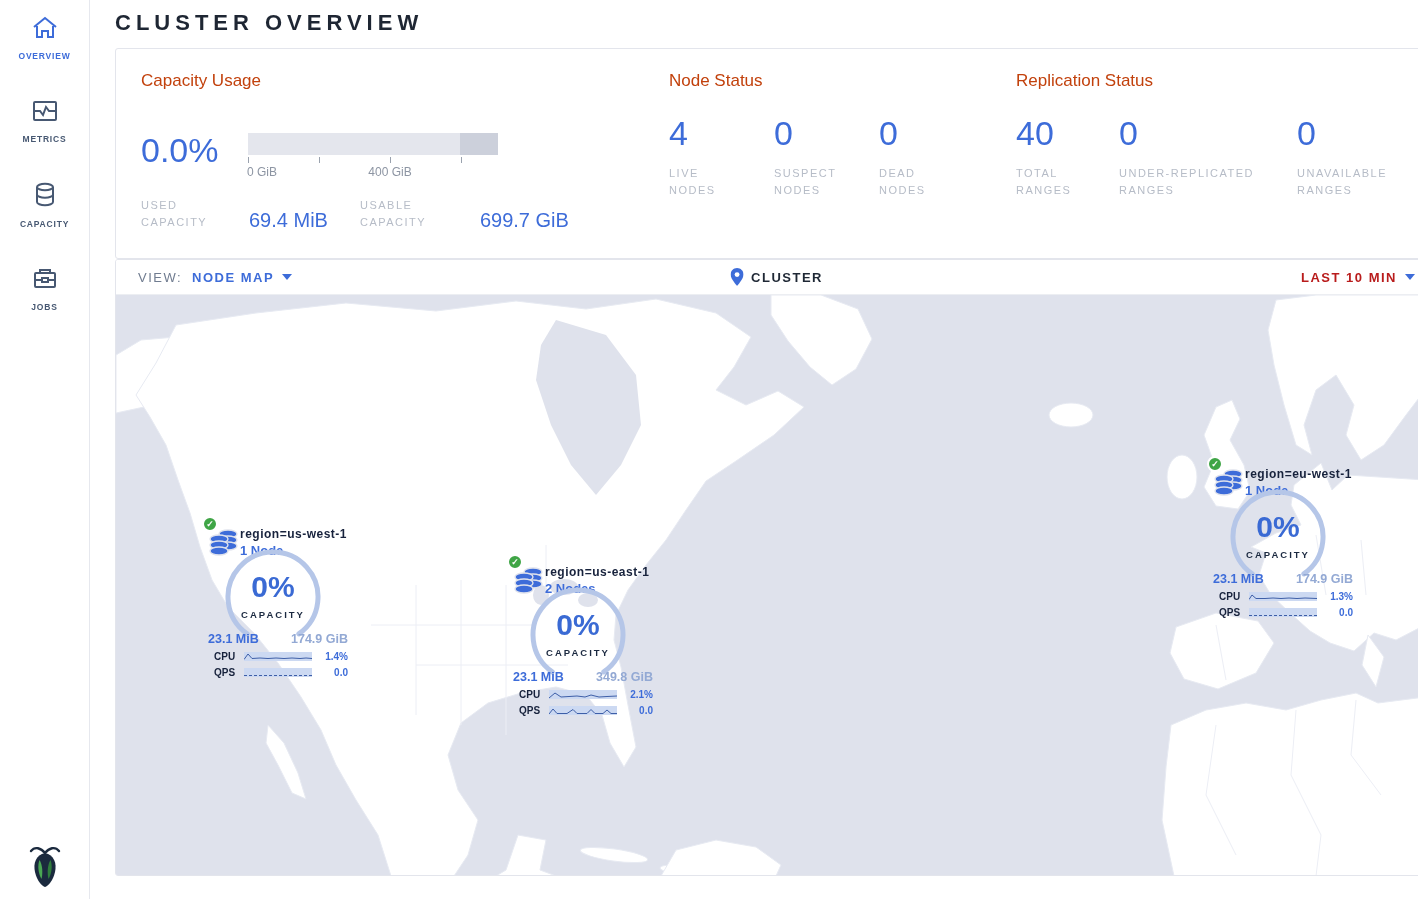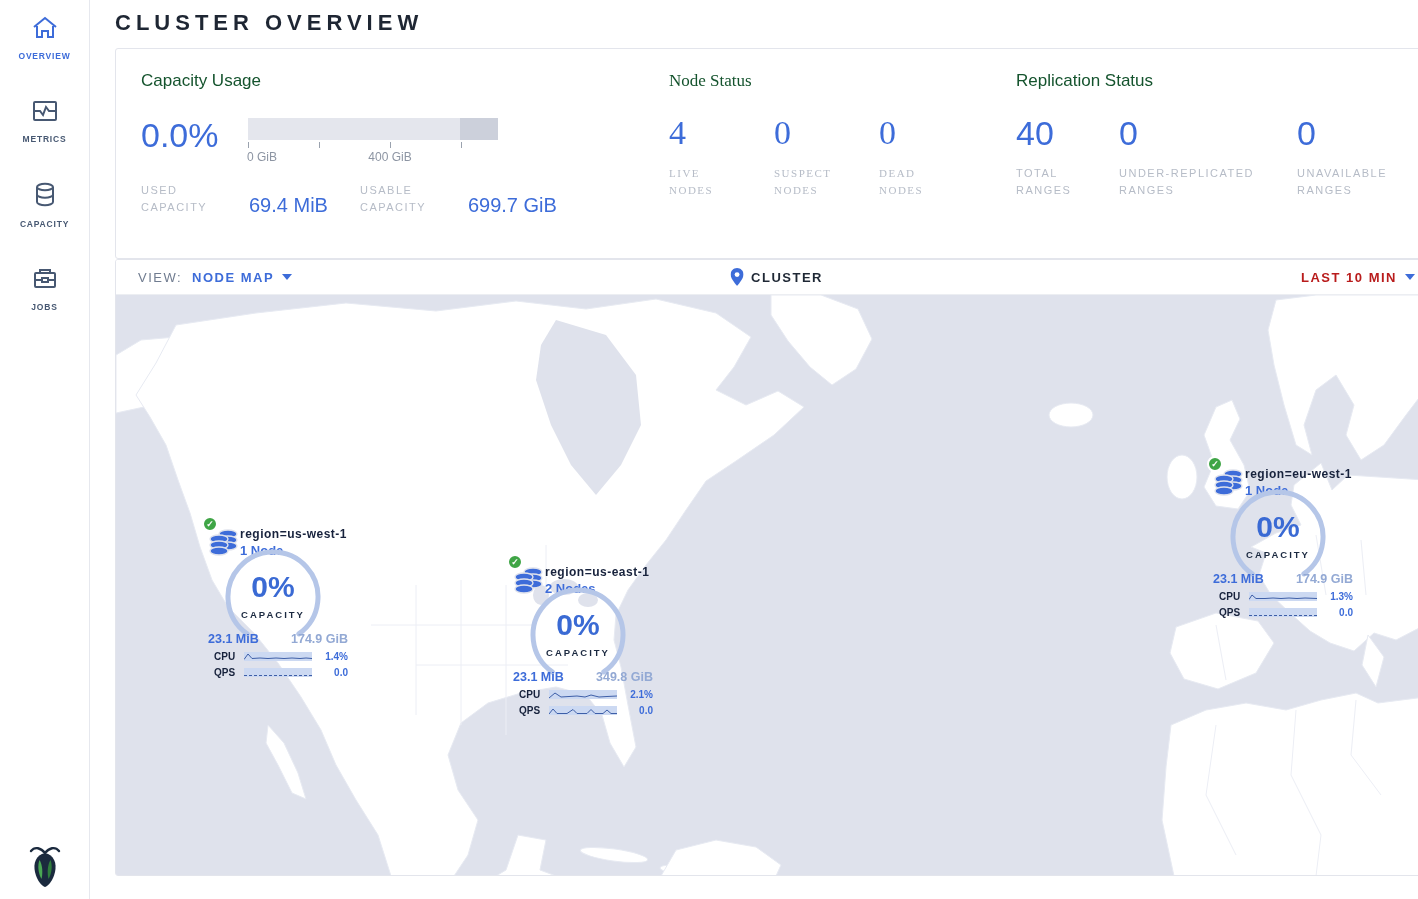--- a/index.html
+++ b/index.html
@@ -15,40 +15,40 @@
   .nav-item svg { stroke:#475872; }
   .nav-item.active svg { stroke:#3d6cd9; }
   .sidebar .logo { position:absolute; bottom:10px; left:0; width:100%; display:flex; justify-content:center; }
 
   
   .content { flex:1; padding:0 14px 0 25px; }
   .page-title { margin-top:10px; font-size:22px; font-weight:bold; letter-spacing:5px; color:#1e2633; }
 
   
   .summary-panel { margin-top:12px; background:#fff; border:1px solid #e3e5ec; border-radius:3px; height:211px; display:flex; padding:22px 0 0 25px; }
-  .sec-title { font-size:17px; font-weight:500; color:#14532d; }
+  .sec-title { font-size:17px; font-weight:500; color:#c2410c; }
   .sec-cap { width:528px; }
-  .sec-nodes { width:347px;font-family:Liberation Serif, serif; }
+  .sec-nodes { width:347px; }
   .sec-repl { flex:1; }
 
-  .cap-row1 { display:flex; margin-top:27px; align-items:flex-start; }
+  .cap-row1 { display:flex; margin-top:42px; align-items:flex-start; }
   .cap-pct { width:107px; font-size:34px; color:#3d6cd9; line-height:1; }
   .cap-chart { width:250px; position:relative; }
   .cap-bar { display:flex; height:22px; }
   .cap-bar .seg-light { width:212px; background:#e4e6ed; }
   .cap-bar .seg-dark  { width:38px;  background:#ccd0db; }
   .cap-ticks { position:relative; height:8px; }
   .tick { position:absolute; top:2px; width:1px; height:6px; background:#9aa2ae; }
   .cap-axis { position:relative; height:16px; margin-top:2px; }
   .axis-lab { position:absolute; transform:translateX(-50%); font-size:12px; color:#8d95a3; white-space:nowrap; }
   .cap-row2 { display:flex; margin-top:16px; }
   .cap-pair { display:flex; align-items:flex-end; }
   .cap-pair .plabel { width:92px; font-size:11px; letter-spacing:1.5px; color:#b6bcc7; line-height:1.55; }
   .cap-pair .pvalue { font-size:20px; color:#3d6cd9; margin-left:16px; line-height:1.1; }
-  .cap-pair + .cap-pair { margin-left:32px; }
+  .cap-pair + .cap-pair { margin-left:32px;gap:12px; }
 
   .stat-row { display:flex; margin-top:25px; }
   .stat { }
   .stat .sval { font-size:34px; color:#3d6cd9; line-height:1; }
   .stat .slab { margin-top:15px; font-size:11px; letter-spacing:1.5px; color:#b6bcc7; line-height:1.55; }
   .sec-nodes .stat { width:105px; }
   .sec-nodes .stat .slab { width:70px; }
   .sec-repl .stat1 { width:103px; } .sec-repl .stat1 .slab { width:70px; }
   .sec-repl .stat2 { width:178px; } .sec-repl .stat2 .slab { width:160px; }
   .sec-repl .stat3 { width:140px; } .sec-repl .stat3 .slab { width:110px; }

